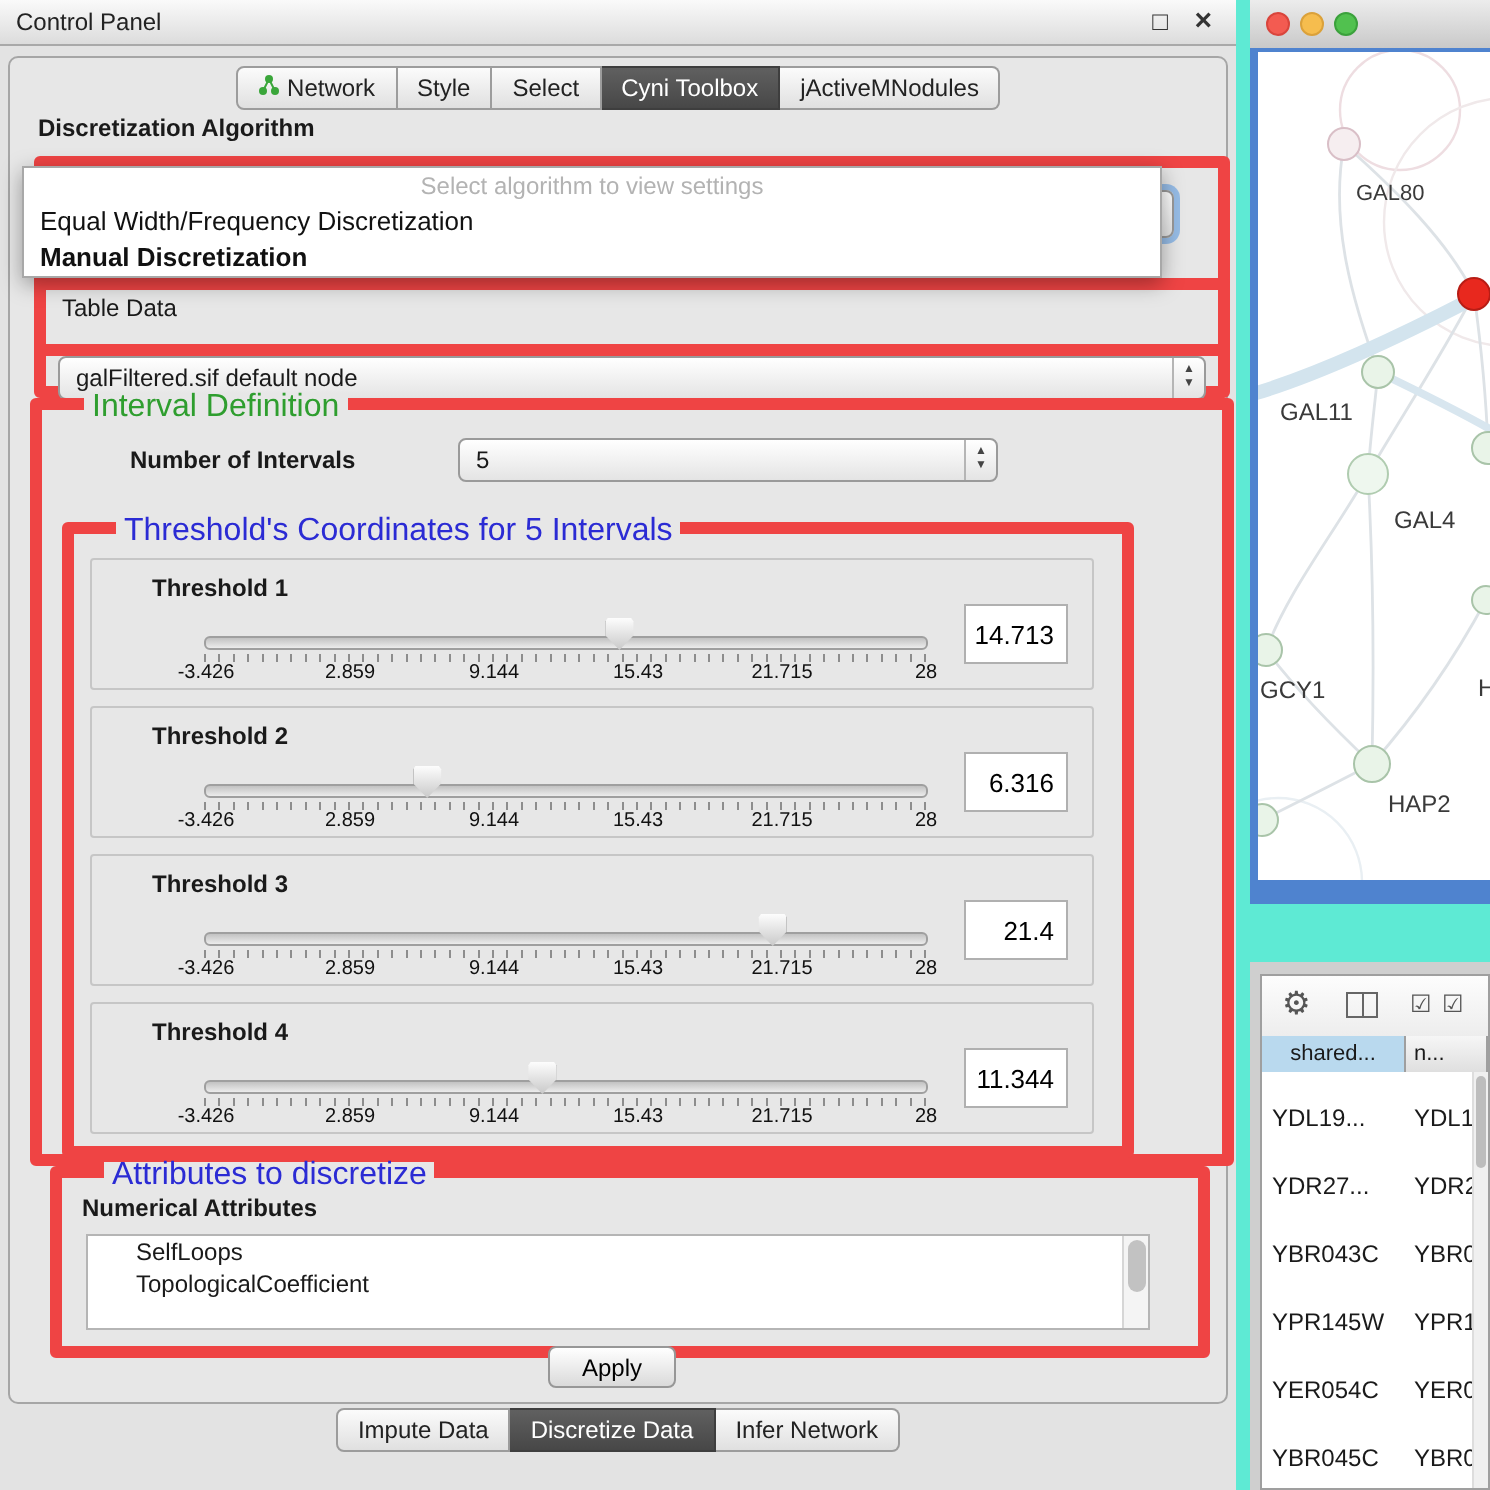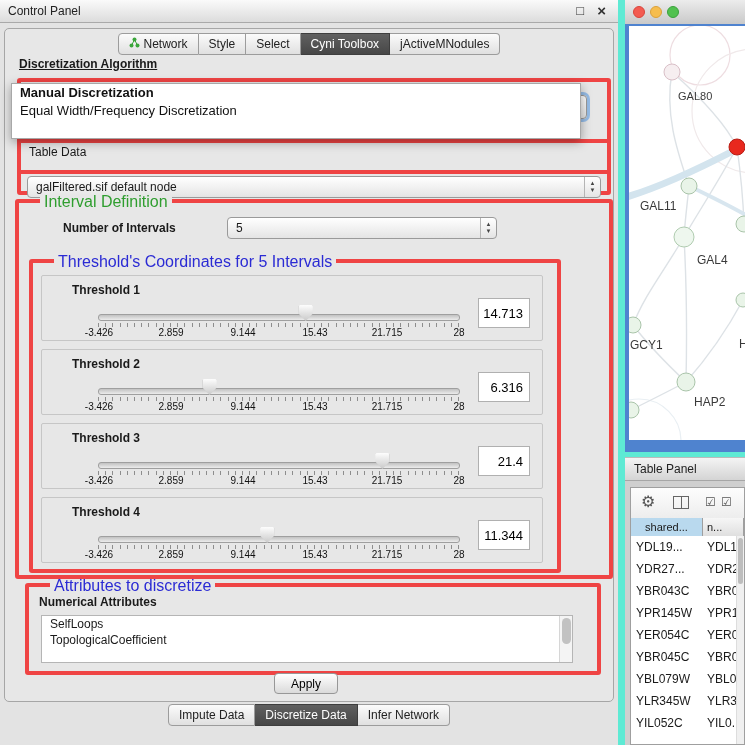--- a/index.html
+++ b/index.html
@@ -18,21 +18,21 @@
   
   .tabbar{position:absolute;left:0;right:0;display:flex;justify-content:center;z-index:30;}
   .tabbar.top{top:33px;}
   .tabbar.bottom{top:704px;}
   .tab{font-size:12px;height:22px;box-sizing:border-box;padding:0 10px;display:flex;align-items:center;gap:4px;
        background:linear-gradient(#fbfbfb,#e0e0e0);border:1px solid #9c9c9c;border-left:none;color:#222;cursor:default;}
   .tab:first-child{border-left:1px solid #9c9c9c;border-radius:4px 0 0 4px;}
   .tab:last-child{border-radius:0 4px 4px 0;}
   .tab.selected{background:linear-gradient(#606060,#474747);color:#fff;border-color:#3e3e3e;}
   
-  .group{position:absolute;border:4px solid #ef4444;border-radius:3px;}
+  .group{position:absolute;border:6px solid #ef4444;border-radius:3px;}
   .gtitle{position:absolute;top:-8px;left:21px;background:#e7e7e7;padding:0 4px;font-size:16px;line-height:14px;}
   .gtitle.green{color:#2f9e2f;}
   .gtitle.blue{color:#2b2bd4;}
   
   .combo{background:linear-gradient(#ffffff,#e4e4e4);border:1px solid #9a9a9a;border-radius:4px;
          display:flex;align-items:stretch;font-size:12px;box-sizing:border-box;}
   .combo .val{flex:1;padding-left:8px;display:flex;align-items:center;overflow:hidden;white-space:nowrap;}
   .combo .stepper{width:15px;border-left:1px solid #b5b5b5;display:flex;flex-direction:column;
                   align-items:center;justify-content:center;font-size:6px;color:#444;line-height:1.1;}
   
@@ -55,21 +55,21 @@
          filter:drop-shadow(0 0 1px #7c7c7c);}
   .ticks{position:absolute;left:56px;top:47px;width:361px;height:4px;
          background:repeating-linear-gradient(90deg,#8d8d8d 0 1px,transparent 1px 7.2px);}
   .slabel{position:absolute;top:51px;transform:translateX(-50%);font-size:10px;color:#111;}
   .s0{left:57px}.s1{left:129px}.s2{left:201px}.s3{left:273px}.s4{left:345px}.s5{left:417px}
   .valbox{position:absolute;left:436px;top:22px;width:52px;height:30px;border:1px solid #b0b0b0;background:#fff;
           font-size:13px;font-family:"Liberation Sans",sans-serif;text-align:right;padding:0 6px 0 0;box-sizing:border-box;}
   
   .listbox{position:absolute;left:12px;top:28px;width:532px;height:48px;background:#fff;border:1px solid #b5b5b5;
            overflow:hidden;box-sizing:border-box;}
-  .litem{height:16px;line-height:16px;padding-left:8px;font-size:12px;white-space:nowrap;}
+  .litem{height:16px;line-height:16px;padding-left:24px;font-size:12px;white-space:nowrap;}
   .vscroll{position:absolute;right:0;top:0;bottom:0;width:12px;background:#f4f4f4;border-left:1px solid #d6d6d6;}
   .vthumb{position:absolute;right:1px;top:2px;width:9px;height:26px;background:#c2c2c2;border-radius:5px;}
   .btn{position:absolute;left:269px;top:644px;width:64px;height:21px;font-size:12px;
        background:linear-gradient(#ffffff,#dadada);border:1px solid #979797;border-radius:4px;
        font-family:"Liberation Sans",sans-serif;}
   .blabel{font-size:12px;font-weight:bold;position:absolute;}
   
   #network-window{position:absolute;left:625px;top:0;width:120px;height:452px;}
   .mac-titlebar{position:absolute;left:0;top:0;right:0;height:24px;
                 background:linear-gradient(#ececec,#c9c9c9);border-bottom:1px solid #979797;}
@@ -93,21 +93,21 @@
   .colicon{position:absolute;left:42px;top:8px;width:16px;height:13px;border:1px solid #666;box-sizing:border-box;
            background:linear-gradient(90deg,transparent 0 7px,#666 7px 8px,transparent 8px);}
   .chk{position:absolute;top:7px;font-size:12px;color:#555;}
   .chk1{left:74px}.chk2{left:90px}
   .thead{position:absolute;left:0;top:30px;right:0;height:18px;display:flex;font-size:11px;}
   .th{display:flex;align-items:center;justify-content:center;border-right:1px solid #9f9f9f;
       box-sizing:border-box;overflow:hidden;white-space:nowrap;}
   .th.c1{width:72px;background:#b9d9ee;}
   .th.c2{flex:1;background:linear-gradient(#f6f6f6,#dfdfdf);justify-content:flex-start;padding-left:4px;}
   .trows{position:absolute;left:0;top:48px;right:0;bottom:0;}
-  .trow{height:22px;display:flex;font-size:12px;}
+  .trow{height:22px;display:flex;font-size:12px;margin-top:12px;}
   .td{display:flex;align-items:center;overflow:hidden;white-space:nowrap;box-sizing:border-box;}
   .td.c1{width:72px;padding-left:5px;}
   .td.c2{flex:1;padding-left:4px;}
   .tscroll{position:absolute;right:0;top:48px;bottom:0;width:7px;background:#f0f0f0;border-left:1px solid #ddd;}
   .tsthumb{position:absolute;right:1px;top:2px;width:5px;height:46px;background:#bdbdbd;border-radius:3px;}
   svg text{font-family:"Liberation Sans",sans-serif;}
 </style>
 </head>
 <body>
 
@@ -116,33 +116,34 @@
   <div id="control-panel">
     <div class="titlebar">
       <span class="title">Control Panel</span>
       <span class="wicon float">□</span>
       <span class="wicon close">×</span>
     </div>
 
     <div class="panel">
 
       <div class="group" style="left:12px;top:49px;width:586px;height:88px;"></div>
-      <span class="blabel" style="left:14px;top:28px;z-index:2;text-decoration:underline;">Discretization Algorithm</span>
+      <span class="blabel" style="left:14px;top:28px;z-index:2;">Discretization Algorithm</span>
 
       <div class="combo algo-combo">
         <span class="val"></span>
         <span class="stepper">
           <span>▲</span>
             <span>▼</span>
         </span>
       </div>
 
       <div class="popup">
+        <div class="ph">Select algorithm to view settings</div>
+        <div class="opt">Equal Width/Frequency Discretization</div>
         <div class="opt bold">Manual Discretization</div>
-        <div class="opt">Equal Width/Frequency Discretization</div>
       </div>
 
       <div class="group" style="left:12px;top:110px;width:586px;height:48px;">
         <span style="position:absolute;left:8px;top:2px;font-size:12px;">Table Data</span>
         <div class="combo" style="position:absolute;left:6px;top:18px;width:574px;height:22px;margin-top:15px;">
           <span class="val">galFiltered.sif default node</span>
           <span class="stepper">
             <span>▲</span>
               <span>▼</span>
           </span>
@@ -320,23 +321,20 @@
           <text x="11" y="184" font-size="12" fill="#3a3a3a">GAL11</text>
           <text x="68" y="238" font-size="12" fill="#3a3a3a">GAL4</text>
           <text x="1" y="323" font-size="12" fill="#3a3a3a">GCY1</text>
           <text x="65" y="380" font-size="12" fill="#3a3a3a">HAP2</text>
           <text x="110" y="322" font-size="12" fill="#3a3a3a">H</text>
         </svg>
       </div>
     </div>
   </div>
 
-  <div id="table-panel-header">
-    <span>Table Panel</span>
-  </div>
   <div id="table-zone"></div>
 
   <div id="table-window">
     <div class="ttoolbar">
       <span class="gear">⚙</span>
       <span class="colicon"></span>
       <span class="chk chk1">☑</span>
       <span class="chk chk2">☑</span>
     </div>
     <div class="thead">

